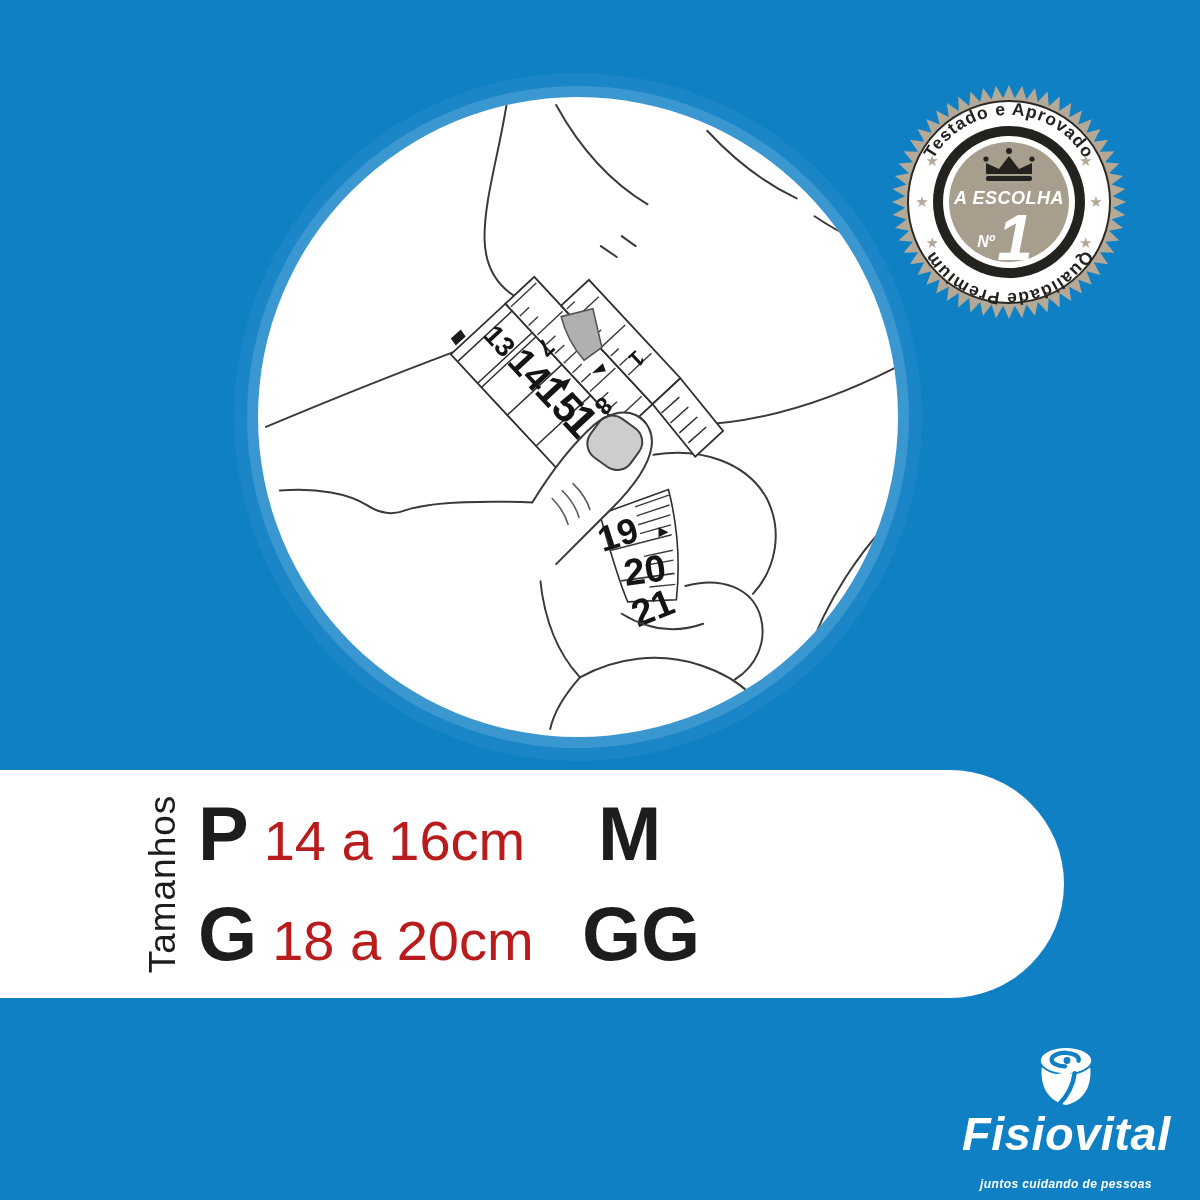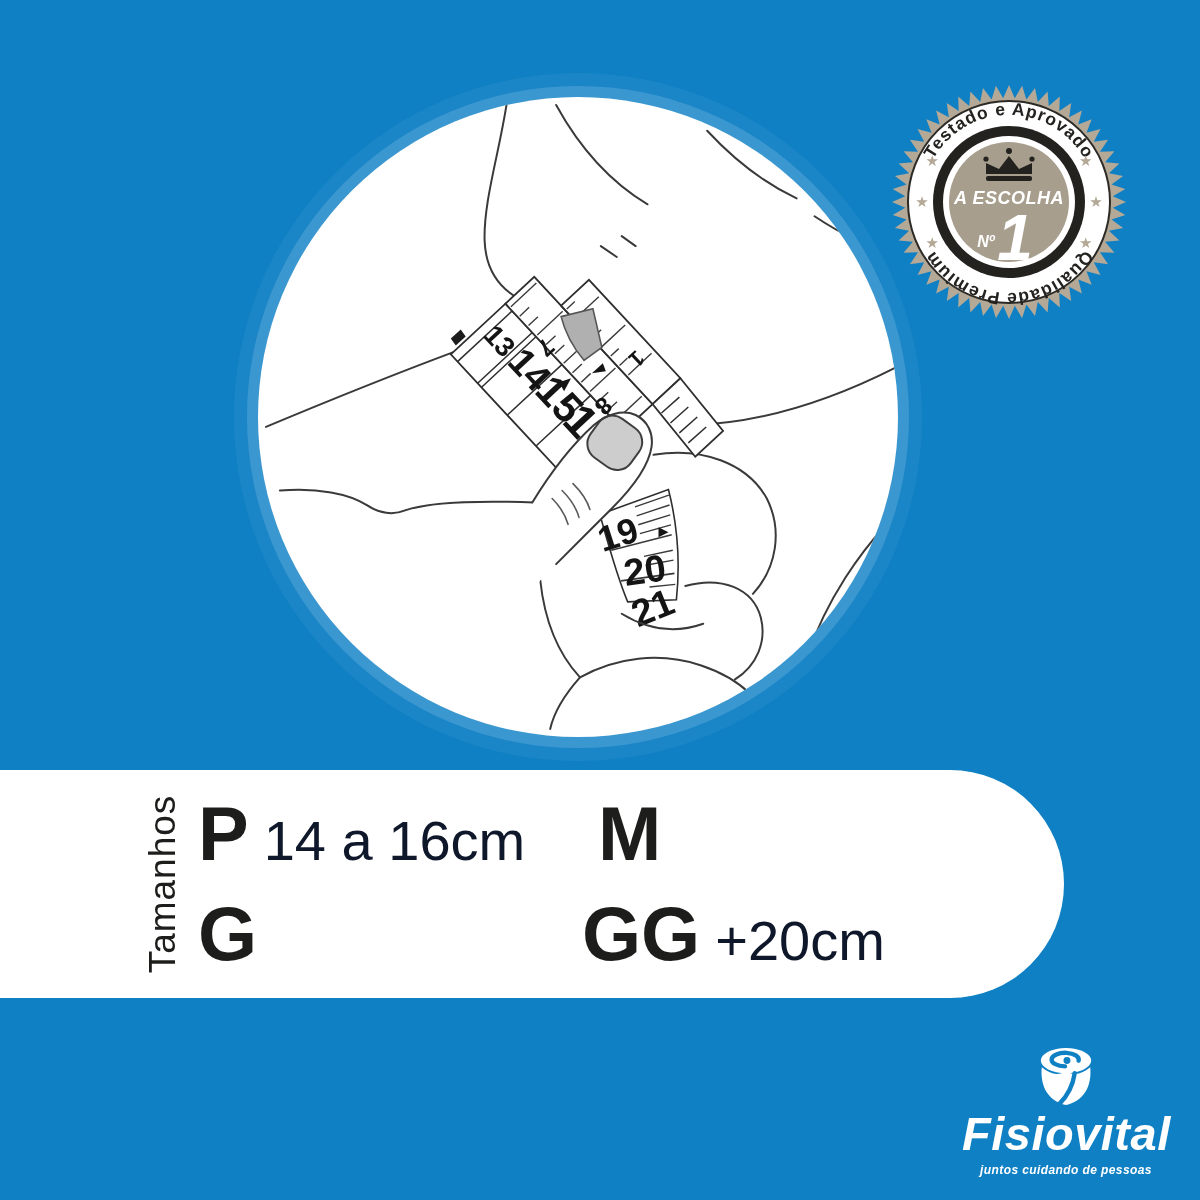--- a/index.html
+++ b/index.html
@@ -12,26 +12,26 @@
   .circle svg{display:block;}
   
   .badge{position:absolute;left:889px;top:80px;width:240px;height:244px;}
   
   .banner{position:absolute;left:0;top:770px;width:1064px;height:228px;background:#ffffff;
           border-radius:0 114px 114px 0;}
   .tamanhos{position:absolute;left:163px;top:884px;transform:translate(-50%,-50%) rotate(-90deg);
             font-size:37px;font-weight:400;letter-spacing:1px;white-space:nowrap;color:#1d1d1b;}
   .cell{position:absolute;display:flex;align-items:baseline;gap:15px;white-space:nowrap;}
   .cell .code{font-weight:700;font-size:76px;line-height:1;color:#1d1d1b;}
-  .cell .range{font-weight:400;font-size:56px;line-height:1;color:#0f172a;}
+  .cell .range{font-weight:400;font-size:56px;line-height:1;color:#b91c1c;}
   
   .logo{position:absolute;left:962px;top:1046px;width:208px;text-align:center;color:#ffffff;}
   .logo .mark{display:block;margin:0 auto;}
   .logo .name{font-size:47px;font-weight:700;font-style:italic;line-height:1.1;letter-spacing:.5px;}
-  .logo .tagline{font-size:12px;font-weight:700;font-style:italic;letter-spacing:.4px;margin-top:3px;}
+  .logo .tagline{font-size:12px;font-weight:700;font-style:italic;letter-spacing:.4px;margin-top:17px;}
   text{user-select:none;}
 </style>
 </head>
 <body>
 
 <div class="stage">
 
   <div class="circle">
     <svg viewBox="0 0 644 644" width="640" height="640">
       <defs>
@@ -181,24 +181,24 @@
   <div class="banner">
     <div class="cell" style="left:198px;top:26px">
       <span class="code">P</span>
       <span class="range">14 a 16cm</span>
     </div>
     <div class="cell" style="left:598px;top:26px">
       <span class="code">M</span>
     </div>
     <div class="cell" style="left:198px;top:126px">
       <span class="code">G</span>
+      <span class="range">18 a 20cm</span>
     </div>
     <div class="cell" style="left:582px;top:126px">
       <span class="code">GG</span>
-      <span class="range">+20cm</span>
     </div>
   </div>
   <div class="tamanhos">Tamanhos</div>
 
   <div class="logo">
     <svg class="mark" viewBox="0 0 64 64" width="64" height="62">
       <g fill="#ffffff">
         <ellipse cx="32" cy="15" rx="26" ry="13"></ellipse>
         <path d="M7,22 C5,42 14,57 32,61 C50,57 59,42 57,22 C49,29 40,31 32,26 C24,31 15,29 7,22 Z"></path>
       </g>

